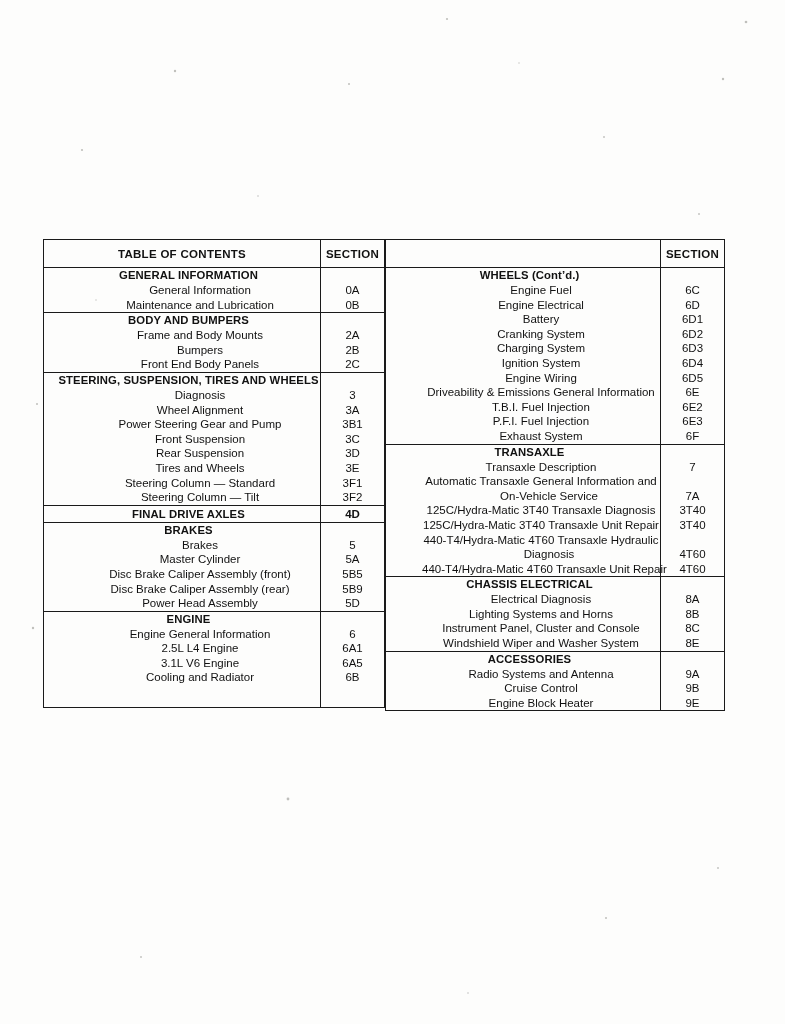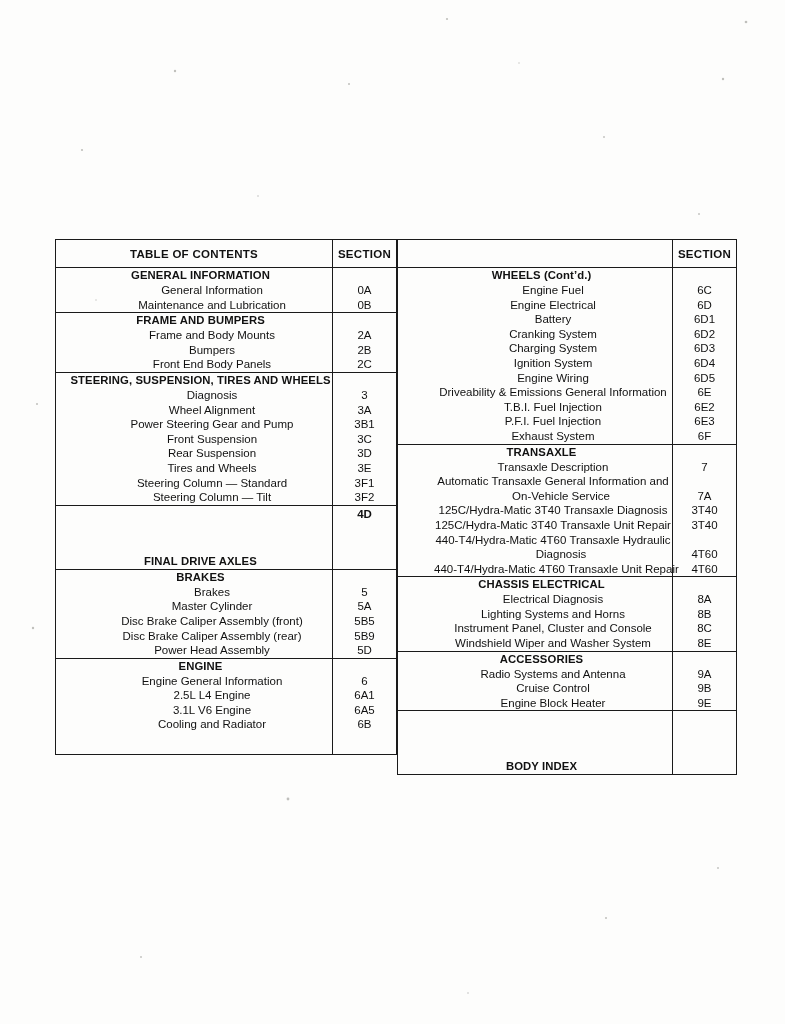--- a/index.html
+++ b/index.html
@@ -25,21 +25,21 @@
   }
   #speckle {
     position: absolute;
     inset: 0;
     pointer-events: none;
     opacity: 0.55;
   }
 
   #toc-wrap {
     position: absolute;
-    left: 55px;
+    left: 43px;
     top: 239px;
     width: 681px;
     display: flex;
     align-items: flex-start;
   }
 
   .toc-table {
     border-collapse: collapse;
     table-layout: fixed;
     background: transparent;
@@ -94,21 +94,21 @@
   .sect-val {
     font-size: 11.5px;
     line-height: 14.6px;
     text-align: center;
     height: 14.6px;
   }
   .sect-val.blank { color: transparent; }
   .sect-head-line { height: 15px; }
 
   
-  .solo .group-head { line-height: 16px; margin-top: 47px; }
+  .solo .group-head { line-height: 16px; }
   .solo .sect-val   { line-height: 16px; height: 16px; font-weight: bold; }
 
   .tail-pad { height: 22px; }
 </style>
 </head>
 <body>
 
 <div id="page"></div>
 
 <svg id="speckle" width="785" height="1024" aria-hidden="true">
@@ -153,21 +153,21 @@
             <div class="entry">Maintenance and Lubrication</div>
           </td>
           <td class="grp-sect">
             <div class="sect-val blank sect-head-line">&nbsp;</div>
             <div class="sect-val">0A</div>
             <div class="sect-val">0B</div>
           </td>
         </tr>
         <tr>
           <td class="grp-title">
-            <div class="group-head">FRAME AND BUMPERS</div>
+            <div class="group-head">BODY AND BUMPERS</div>
             <div class="entry">Frame and Body Mounts</div>
             <div class="entry">Bumpers</div>
             <div class="entry">Front End Body Panels</div>
           </td>
           <td class="grp-sect">
             <div class="sect-val blank sect-head-line">&nbsp;</div>
             <div class="sect-val">2A</div>
             <div class="sect-val">2B</div>
             <div class="sect-val">2C</div>
           </td>
@@ -330,24 +330,16 @@
             <div class="entry">Cruise Control</div>
             <div class="entry">Engine Block Heater</div>
           </td>
           <td class="grp-sect">
             <div class="sect-val blank sect-head-line">&nbsp;</div>
             <div class="sect-val">9A</div>
             <div class="sect-val">9B</div>
             <div class="sect-val">9E</div>
           </td>
         </tr>
-        <tr class="solo">
-          <td class="grp-title">
-            <div class="group-head">BODY INDEX</div>
-          </td>
-          <td class="grp-sect">
-            <div class="sect-val blank">&nbsp;</div>
-          </td>
-        </tr>
       </tbody>
   </table>
 
 </div>
 
 </body></html>

